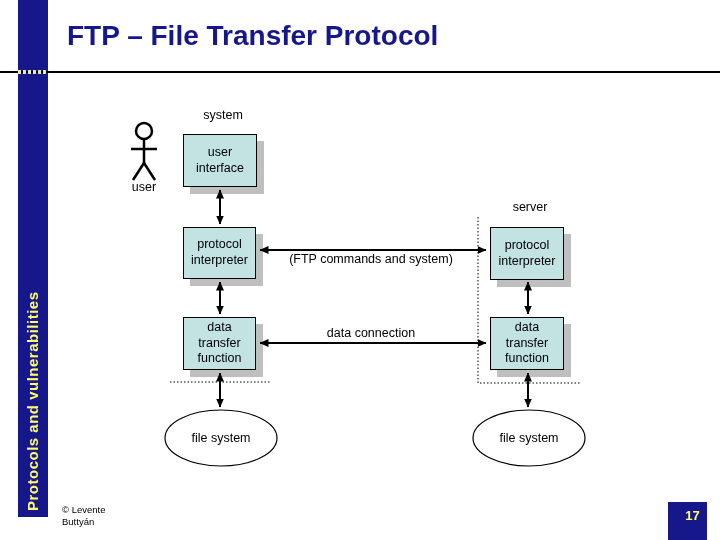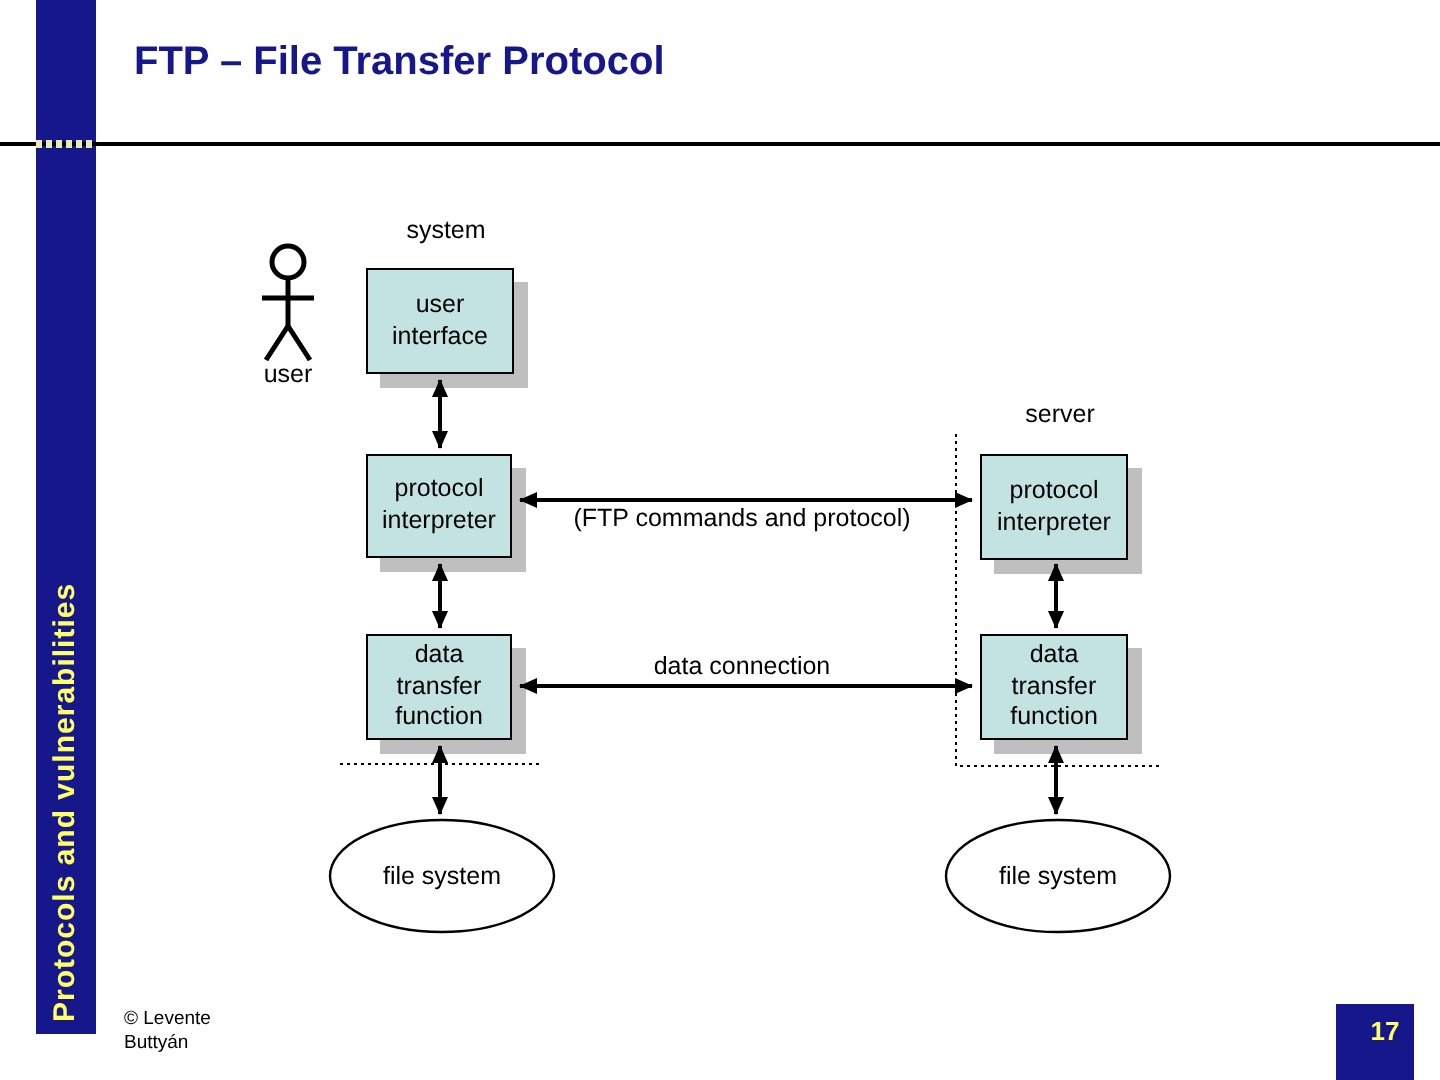--- a/index.html
+++ b/index.html
@@ -19,21 +19,21 @@
   .vlabel {
     position: absolute; left: 18px; top: 0; width: 30px; height: 511px;
     writing-mode: vertical-rl; transform: rotate(180deg);
     line-height: 30px; text-align: left;
     font-size: 15px; font-weight: bold; letter-spacing: .5px;
     color: #FFFF66; white-space: nowrap;
   }
   
   .title {
     position: absolute; left: 67px; top: 20px;
-    font-size: 20px; font-weight: bold; color: #17178C;
+    font-size: 28px; font-weight: bold; color: #17178C;
     white-space: nowrap;
   }
   .hrule { position: absolute; left: 0; top: 71px; width: 720px; height: 2px; background: #000; }
   .hrule-dashes {
     position: absolute; left: 18px; top: 70px; width: 30px; height: 4px;
     background: repeating-linear-gradient(90deg, #E8E8B0 0 3px, transparent 3px 5px);
   }
   
   .dlabel { position: absolute; font-size: 12.5px; text-align: center; white-space: nowrap; }
   
@@ -73,21 +73,21 @@
   <div class="left-bar"></div>
   <div class="vlabel">Protocols and vulnerabilities</div>
 
   <div class="title">FTP – File Transfer Protocol</div>
   <div class="hrule"></div>
   <div class="hrule-dashes"></div>
 
   <div class="dlabel" style="left:183px; top:108px; width:80px;">system</div>
   <div class="dlabel" style="left:119px; top:180px; width:50px;">user</div>
   <div class="dlabel" style="left:490px; top:200px; width:80px;">server</div>
-  <div class="dlabel" style="left:258px; top:252px; width:226px;">(FTP commands and protocol)</div>
+  <div class="dlabel" style="left:258px; top:252px; width:226px;">(FTP commands and system)</div>
   <div class="dlabel" style="left:285px; top:326px; width:172px;">data connection</div>
 
   <div class="pbox box-ui">user
 interface</div>
   <div class="pbox box-pi-c">protocol
 interpreter</div>
   <div class="pbox box-pi-s">protocol
 interpreter</div>
   <div class="pbox box-dtf-c">data
 transfer

